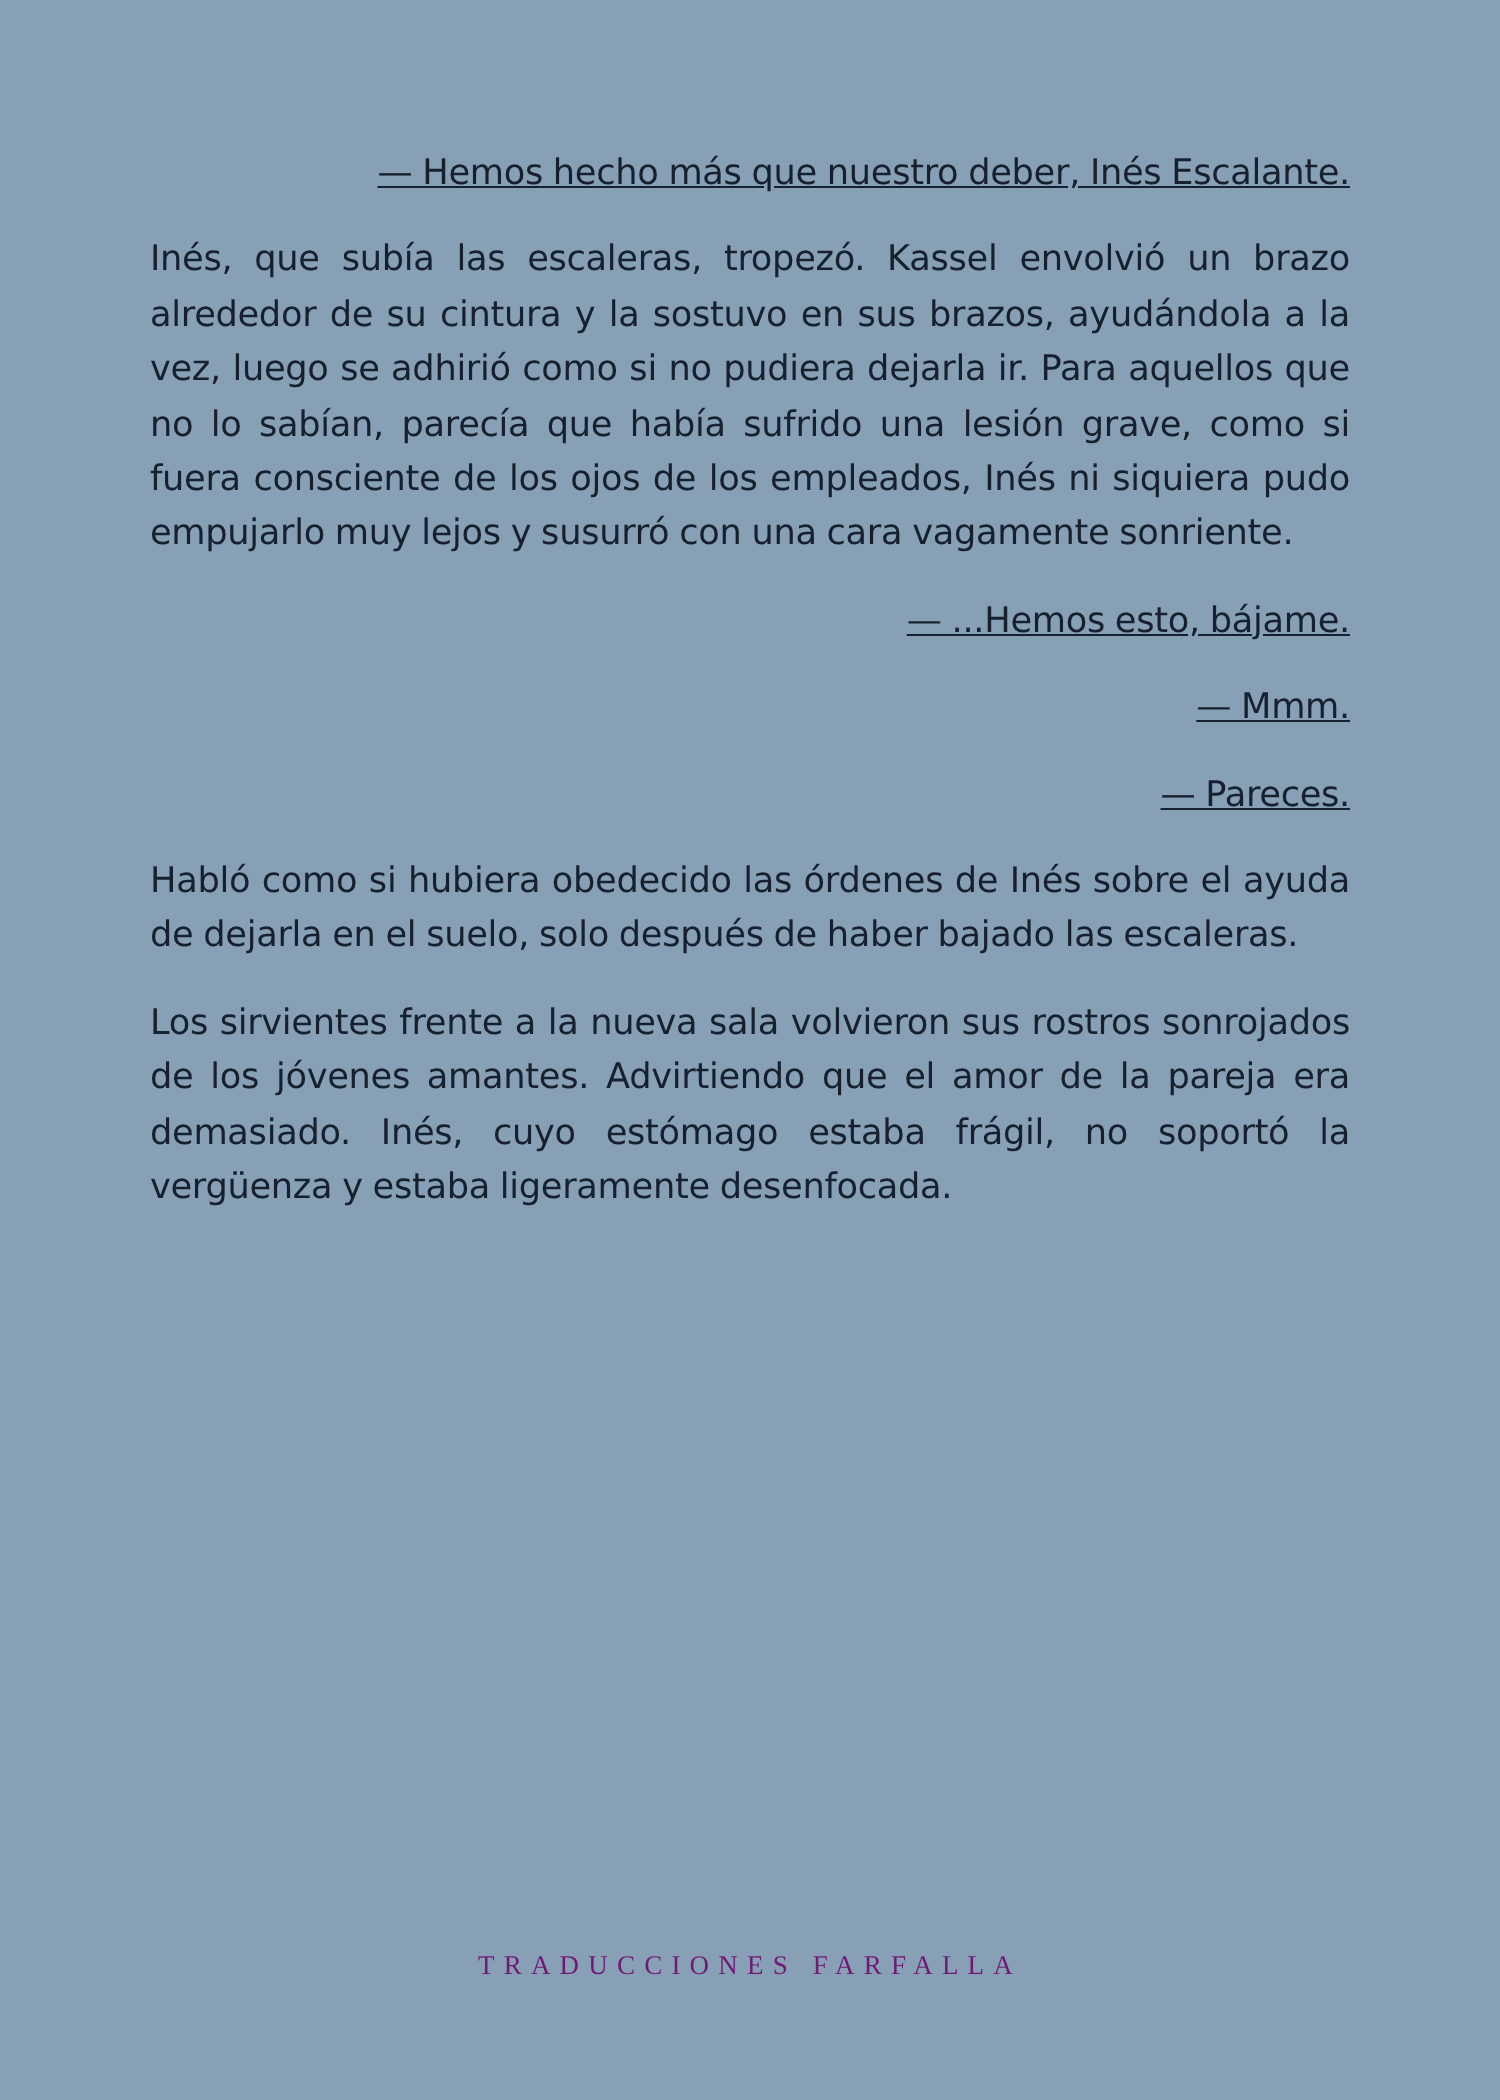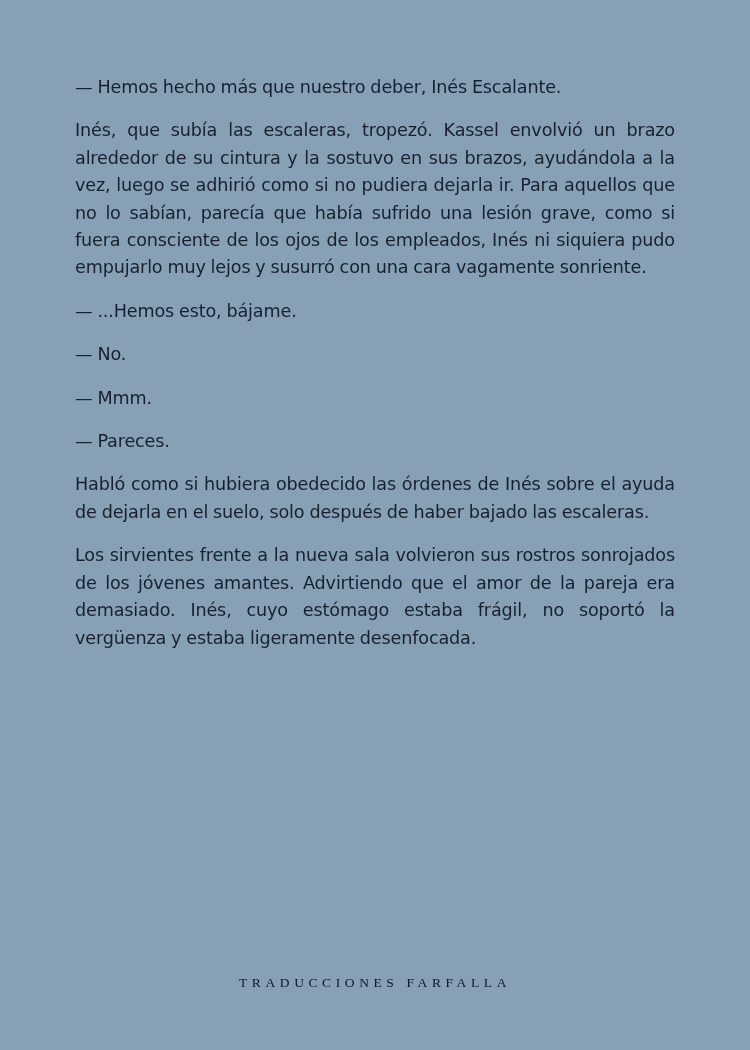--- a/index.html
+++ b/index.html
@@ -23,45 +23,45 @@
     .para {
       margin: 0 0 16px 0;
       font-size: 17.6px;
       line-height: 27.4px;
       color: #17202f;
       text-align: justify;
       letter-spacing: -0.15px;
       word-spacing: -0.5px;
     }
     .para.dialogue {
-      text-align: left;
+      text-align: right;
+      text-decoration: underline;
     }
     .para.last {
       text-align: justify;
       text-align-last: left;
     }
     .footer {
       position: absolute;
       left: 0;
       top: 975px;
       width: 750px;
       text-align: center;
       font-family: "Liberation Serif", serif;
       font-size: 13.5px;
       letter-spacing: 4.6px;
-      color: #0f172a;
+      color: #701a75;
     }
   </style>
 </head>
 <body>
 
 <div class="page">
   <p class="para dialogue">— Hemos hecho más que nuestro deber, Inés Escalante.</p>
   <p class="para last">Inés, que subía las escaleras, tropezó. Kassel envolvió un brazo alrededor de su cintura y la sostuvo en sus brazos, ayudándola a la vez, luego se adhirió como si no pudiera dejarla ir. Para aquellos que no lo sabían, parecía que había sufrido una lesión grave, como si fuera consciente de los ojos de los empleados, Inés ni siquiera pudo empujarlo muy lejos y susurró con una cara vagamente sonriente.</p>
   <p class="para dialogue">— ...Hemos esto, bájame.</p>
-  <p class="para dialogue">— No.</p>
   <p class="para dialogue">— Mmm.</p>
   <p class="para dialogue">— Pareces.</p>
   <p class="para last">Habló como si hubiera obedecido las órdenes de Inés sobre el ayuda de dejarla en el suelo, solo después de haber bajado las escaleras.</p>
   <p class="para last">Los sirvientes frente a la nueva sala volvieron sus rostros sonrojados de los jóvenes amantes. Advirtiendo que el amor de la pareja era demasiado. Inés, cuyo estómago estaba frágil, no soportó la vergüenza y estaba ligeramente desenfocada.</p>
 </div>
 
 <div class="footer">TRADUCCIONES  FARFALLA</div>
 
 </body></html>

